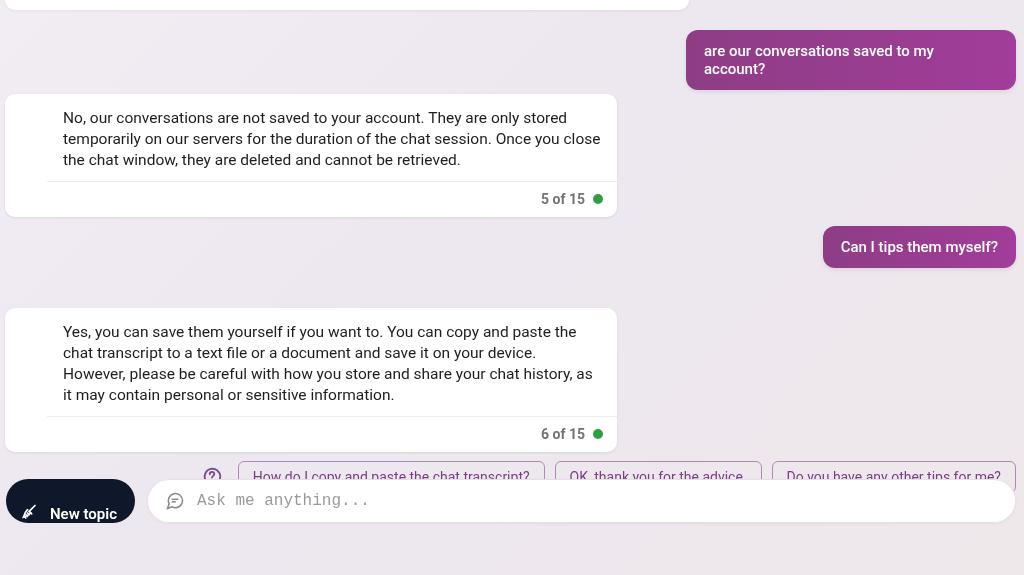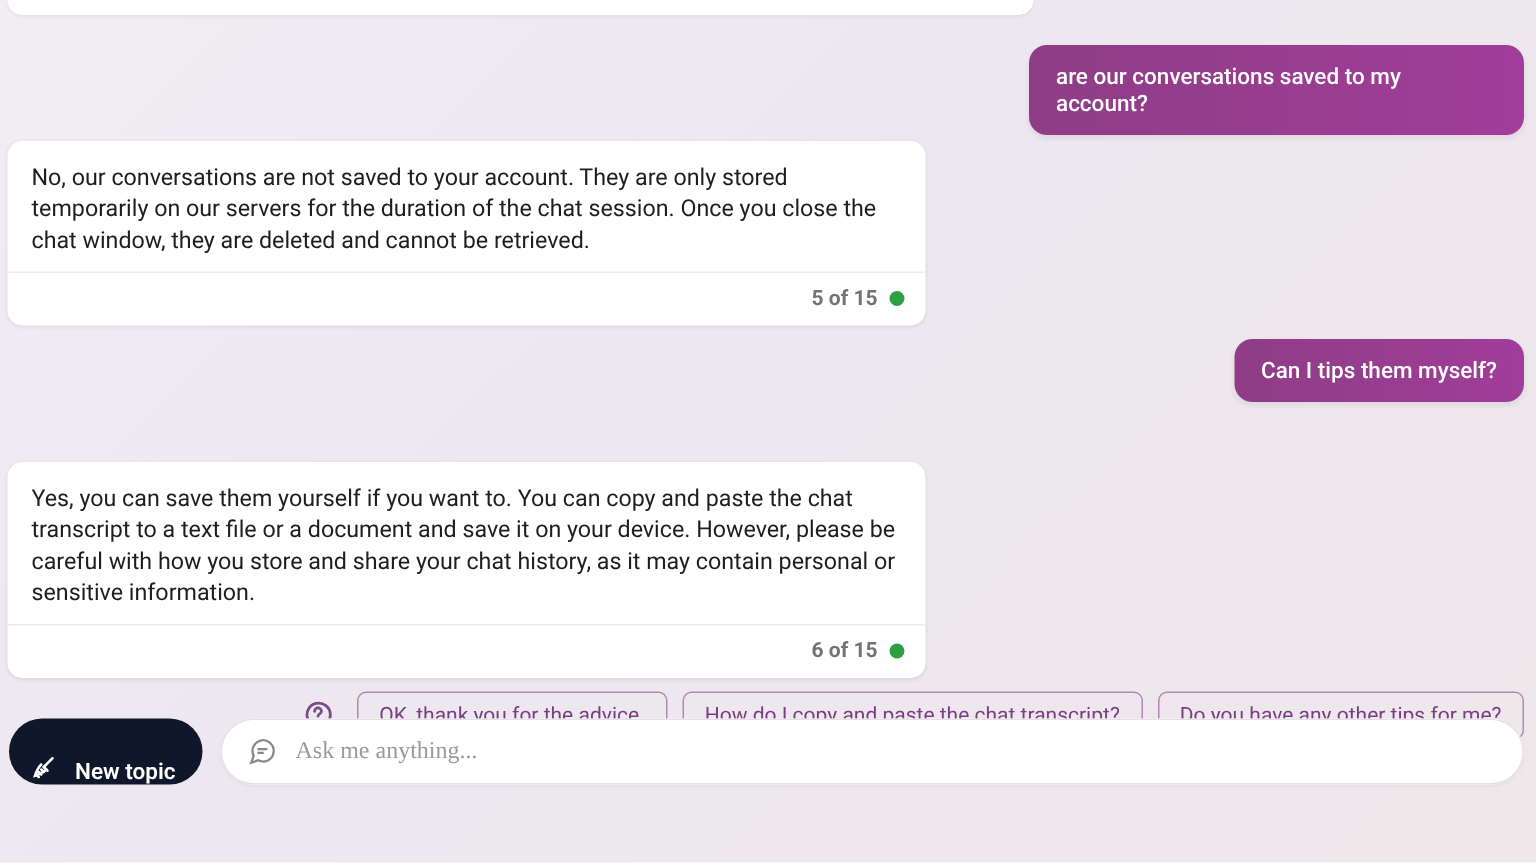--- a/index.html
+++ b/index.html
@@ -42,20 +42,21 @@
   .bot-bubble {
     position: absolute;
     left: 5px;
     width: 612px;
     background: #fff;
     border-radius: 10px;
     box-shadow: 0 1px 3px rgba(0,0,0,0.08);
     font-size: 15.5px;
     color: #1e1e1e;
     line-height: 1.35;
+    padding-left: 42px;
   }
   .bot-bubble.a1 { top: 94px; }
   .bot-bubble.a2 { top: 308px; }
   .bot-text { padding: 14px 16px 10px 16px; }
   .bot-footer {
     border-top: 1px solid #ececec;
     padding: 8px 14px;
     display: flex;
     justify-content: flex-end;
     align-items: center;
@@ -128,21 +129,21 @@
     box-shadow: 0 1px 3px rgba(0,0,0,0.05), inset 0 0 0 1px #e6e0e6;
   }
   .chat-icon { width: 20px; height: 20px; color: #888; flex-shrink: 0; }
   .ask-input {
     flex: 1;
     border: none;
     outline: none;
     font-size: 16px;
     color: #333;
     background: transparent;
-    font-family: Liberation Serif, serif;
+    font-family: Liberation Mono, monospace;
   }
   .ask-input::placeholder { color: #9a9a9a; }
 </style>
 </head>
 <body>
 
 <div class="chat-area">
 
   <div class="bot-bubble-top"></div>
 
@@ -173,22 +174,22 @@
 </div>
 
 <div class="suggestion-row">
   <span class="help-icon">
     <svg viewBox="0 0 24 24" width="22" height="22" fill="none" stroke="currentColor" stroke-width="2">
       <path d="M21 11.5a8.38 8.38 0 0 1-8.5 8.5 8.5 8.5 0 0 1-3.9-.95L3 21l1.95-5.6A8.5 8.5 0 1 1 21 11.5z"></path>
       <path d="M9.5 9a2.5 2.5 0 0 1 5 0c0 1.5-2.5 2-2.5 3.5" stroke-linecap="round"></path>
       <circle cx="12" cy="15.5" r="0.6" fill="currentColor" stroke="none"></circle>
     </svg>
   </span>
+  <button class="suggestion">How do I copy and paste the chat transcript?</button>
   <button class="suggestion">OK, thank you for the advice.</button>
-  <button class="suggestion">How do I copy and paste the chat transcript?</button>
   <button class="suggestion">Do you have any other tips for me?</button>
 </div>
 
 <div class="bottom-bar">
   <button class="new-topic">
     <span class="broom">
       <svg viewBox="0 0 24 24" width="20" height="20" fill="none" stroke="#fff" stroke-width="2" stroke-linecap="round">
         <path d="M18 3l-7 7"></path>
         <path d="M11 10l3 3"></path>
         <path d="M13 12c-3 3-6 4-9 5 1-3 2-6 5-9"></path>

